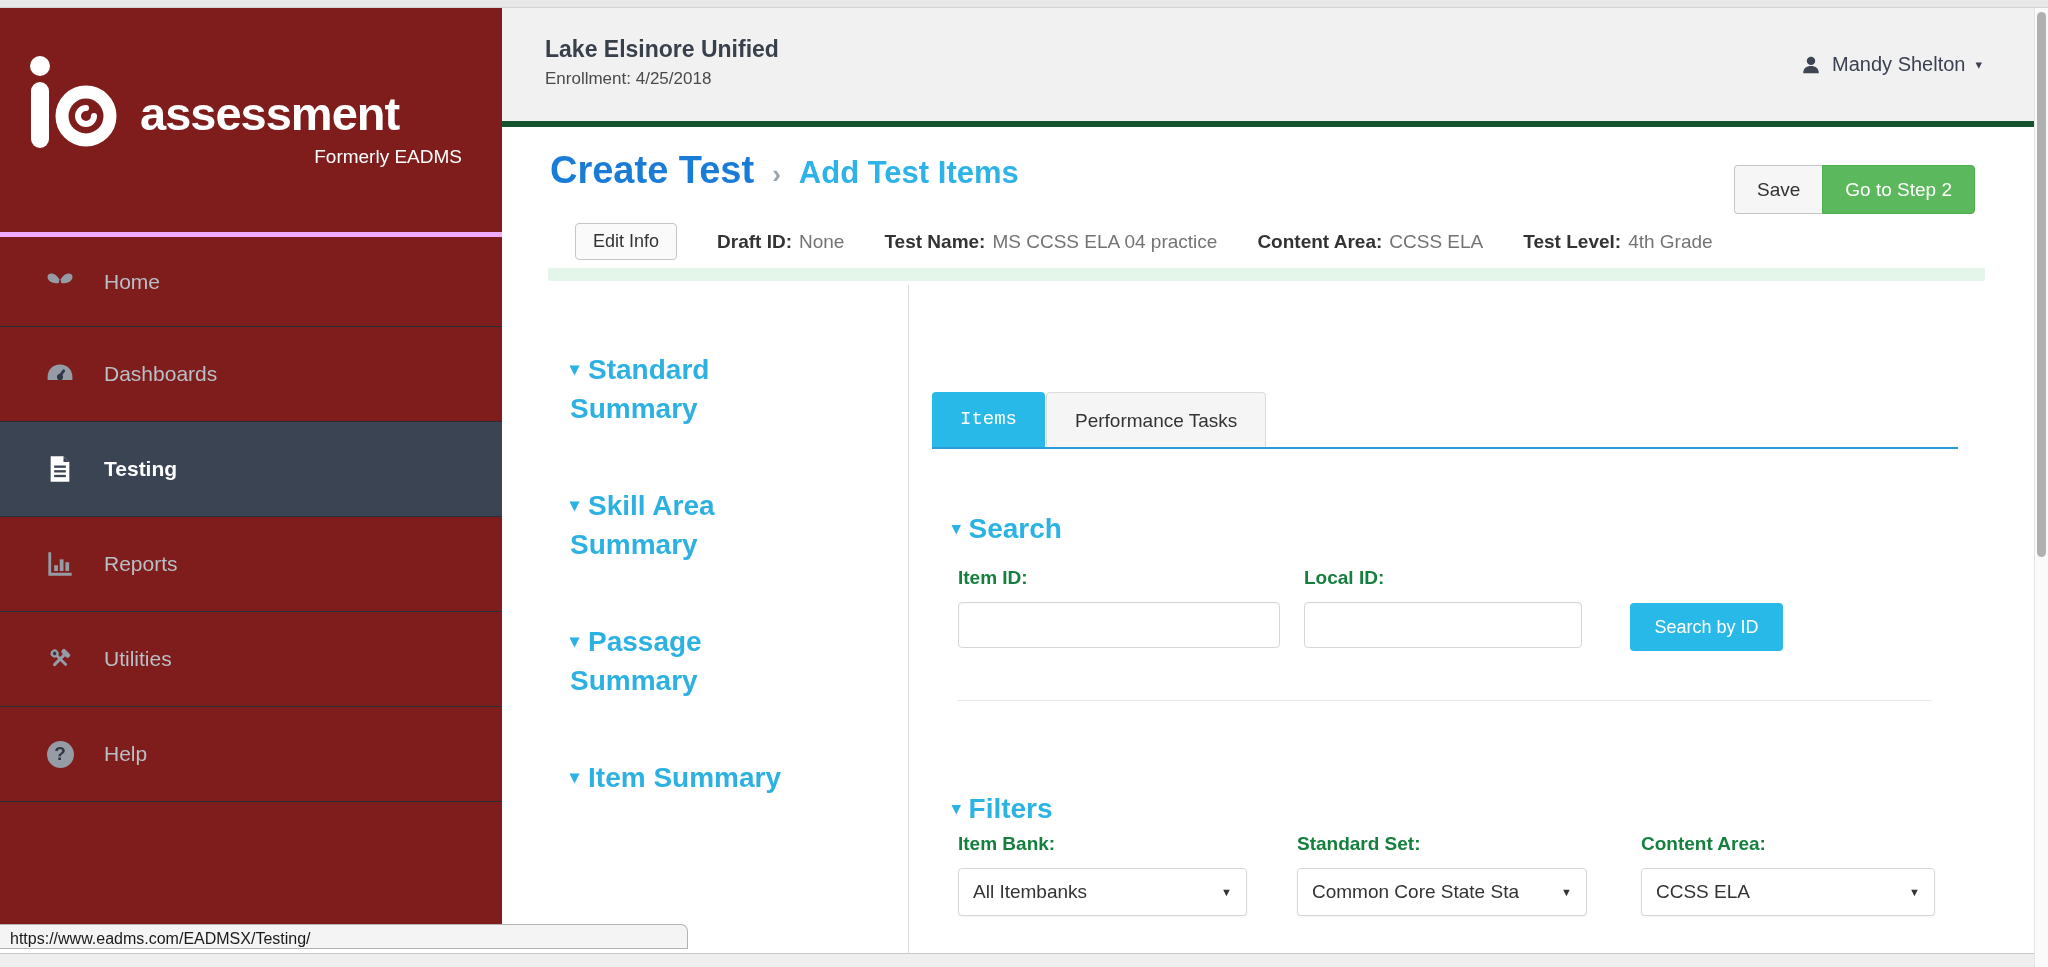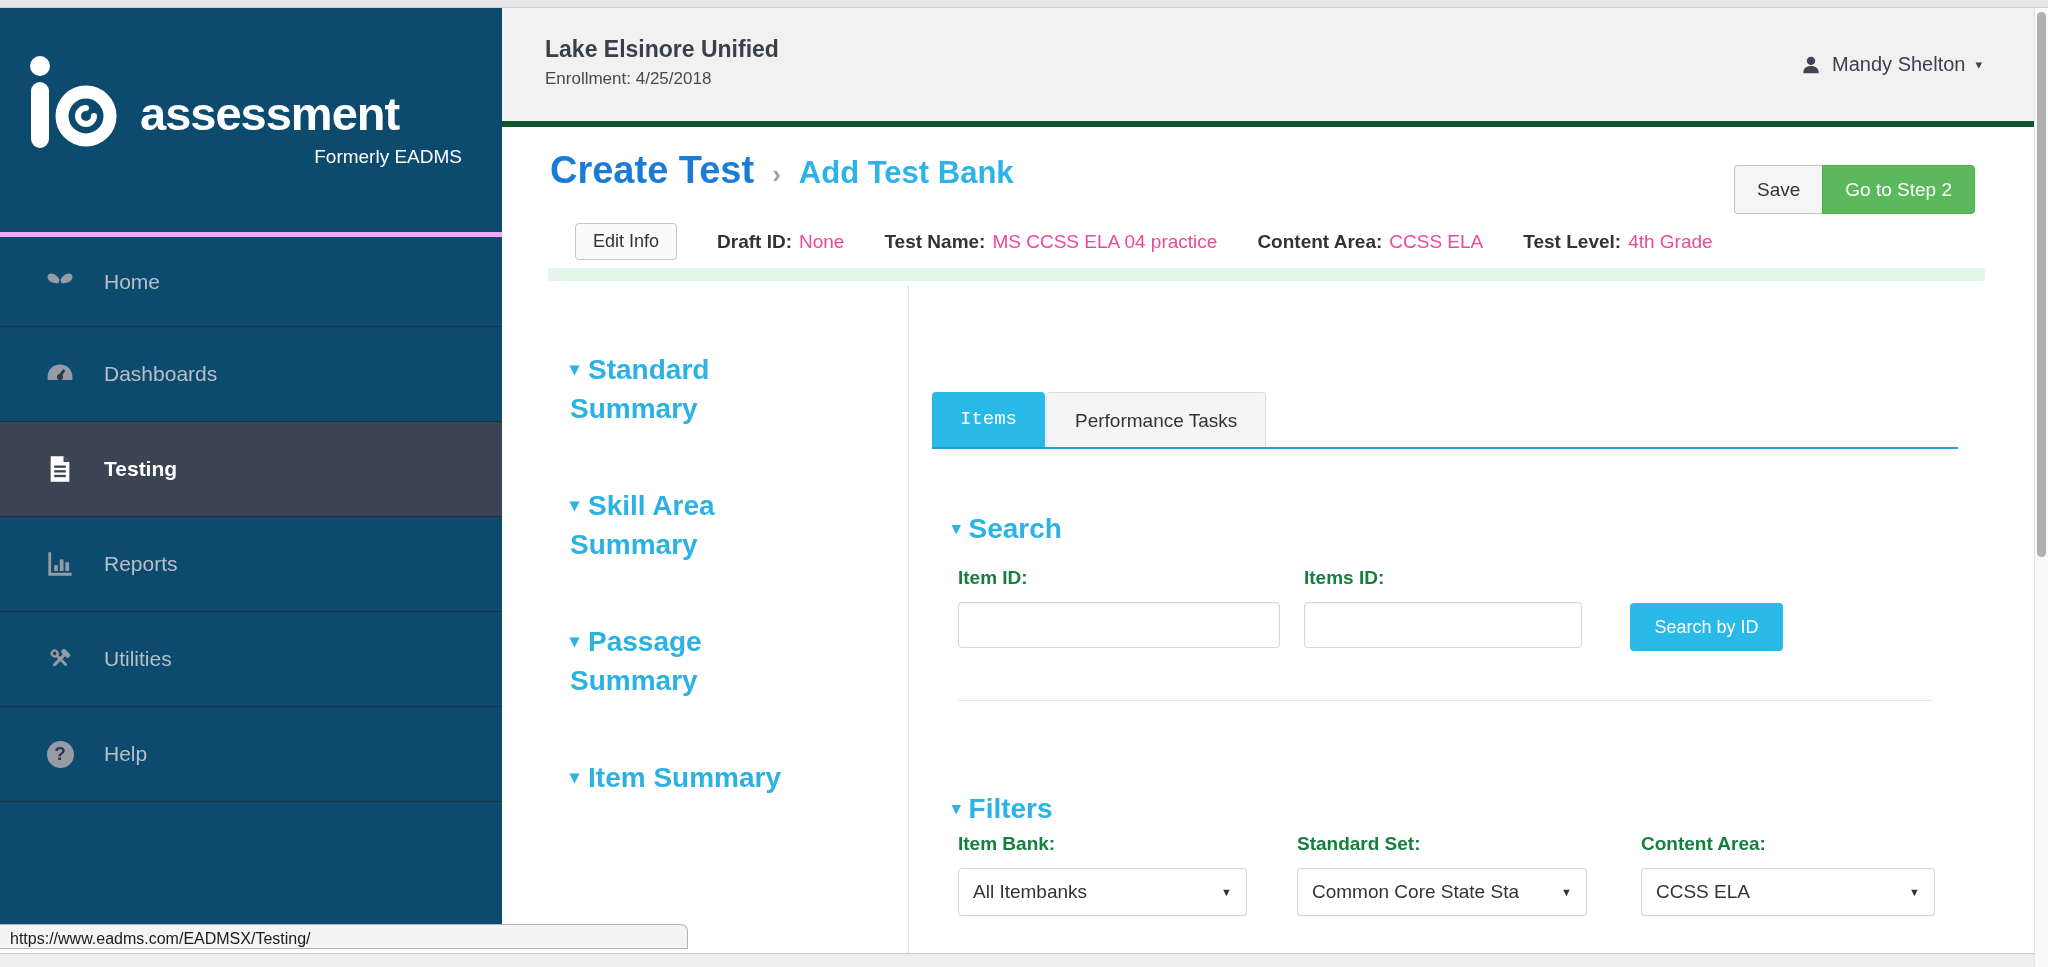--- a/index.html
+++ b/index.html
@@ -4,21 +4,21 @@
 <style>
   * { margin:0; padding:0; box-sizing:border-box; }
   html,body { background:#fff; }
   body { font-family:"Liberation Sans", sans-serif; }
   .page { position:relative; width:2048px; height:967px; overflow:hidden; background:#fff; }
 
   
   .top-strip { position:absolute; left:0; top:0; right:0; height:8px; background:#e8e8e8; border-bottom:1px solid #d2d2d2; z-index:6; }
 
   
-  .sidebar { position:absolute; left:0; top:8px; width:600px; height:916px; background:#0c4a6e; z-index:1; }
+  .sidebar { position:absolute; left:0; top:8px; width:600px; height:916px; background:#7f1d1d; z-index:1; }
   .hamburger { position:absolute; top:34px; right:46px; width:30px; height:24px; cursor:pointer; }
   .hamburger span { display:block; height:4.5px; background:#8d939b; border-radius:1px; margin-bottom:4.5px; }
   .logo-row { position:absolute; left:26px; top:46px; width:446px; height:110px; }
   .logo-mark { position:absolute; left:0; top:2px; }
   .brand-name { position:absolute; left:114px; top:32px; font-size:47px; font-weight:700; color:#fff; letter-spacing:-1px; }
   .brand-sub { position:absolute; right:10px; top:92px; font-size:19px; color:#fff; }
 
   .nav { position:absolute; left:0; top:224px; width:100%; }
   .nav-item { position:relative; height:95px; display:flex; align-items:center; padding-left:42px;
               border-bottom:1px solid #262e3a; cursor:pointer; }
@@ -52,21 +52,21 @@
   .step-buttons { position:absolute; top:38px; right:59px; display:flex; }
   .btn-save { height:49px; padding:0 22px; background:#f6f6f6; border:1px solid #c6c6c6; border-right:none;
               border-radius:4px 0 0 4px; font-size:19px; color:#333; cursor:pointer; }
   .btn-next { height:49px; padding:0 22px; background:#5cb85c; border:1px solid #4cae4c;
               border-radius:0 4px 4px 0; font-size:19px; color:#fff; cursor:pointer; }
 
   .info-row { position:absolute; left:73px; top:96px; display:flex; align-items:center; gap:40px; font-size:19px; }
   .btn-edit { padding:7px 17px; background:#fafafa; border:1px solid #c6c6c6; border-radius:4px; font-size:18px; color:#333; cursor:pointer; }
   .info-field { display:flex; gap:7px; align-items:baseline; }
   .fl { font-weight:700; color:#333; }
-  .fv { color:#ec4899; }
+  .fv { color:#737373; }
 
   .progress-strip { position:absolute; left:46px; top:141px; width:1437px; height:13px; background:#e3f6e9; border-radius:2px; }
 
   
   .summary-col { position:absolute; left:68px; top:225px; width:235px; }
   .sum-link { margin-bottom:62px; font-size:28px; font-weight:700; color:#2cb1e2; line-height:35px; cursor:pointer; }
   .sum-caret { font-size:18px; margin-right:9px; position:relative; top:-4px; }
 
   .v-divider { position:absolute; left:406px; top:158px; height:682px; width:1px; background:#ddd; }
 
@@ -219,21 +219,21 @@
       </svg>
       <span class="user-name">Mandy Shelton</span>
       <span class="user-caret">▾</span>
     </div>
   </header>
 
   <main class="content">
     <div class="title-row">
       <span class="page-title">Create Test</span>
       <span class="crumb-sep">›</span>
-      <span class="page-subtitle">Add Test Bank</span>
+      <span class="page-subtitle">Add Test Items</span>
     </div>
 
     <div class="step-buttons">
       <button class="btn-save">Save</button>
       <button class="btn-next">Go to Step 2</button>
     </div>
 
     <div class="info-row">
       <button class="btn-edit">Edit Info</button>
       <span class="info-field">
@@ -282,21 +282,21 @@
 
       <div class="section-title search-title">
         <span class="sec-caret">▾</span><span>Search</span>
       </div>
 
       <div class="field-group g-itemid">
         <div class="field-label">Item ID:</div>
         <input class="text-input" type="text" value="" style="">
       </div>
       <div class="field-group g-localid">
-        <div class="field-label">Items ID:</div>
+        <div class="field-label">Local ID:</div>
         <input class="text-input" type="text" value="" style="">
       </div>
       <button class="btn-search">Search by ID</button>
 
       <div class="panel-hr"></div>
 
       <div class="section-title filters-title">
         <span class="sec-caret">▾</span><span>Filters</span>
       </div>
 

